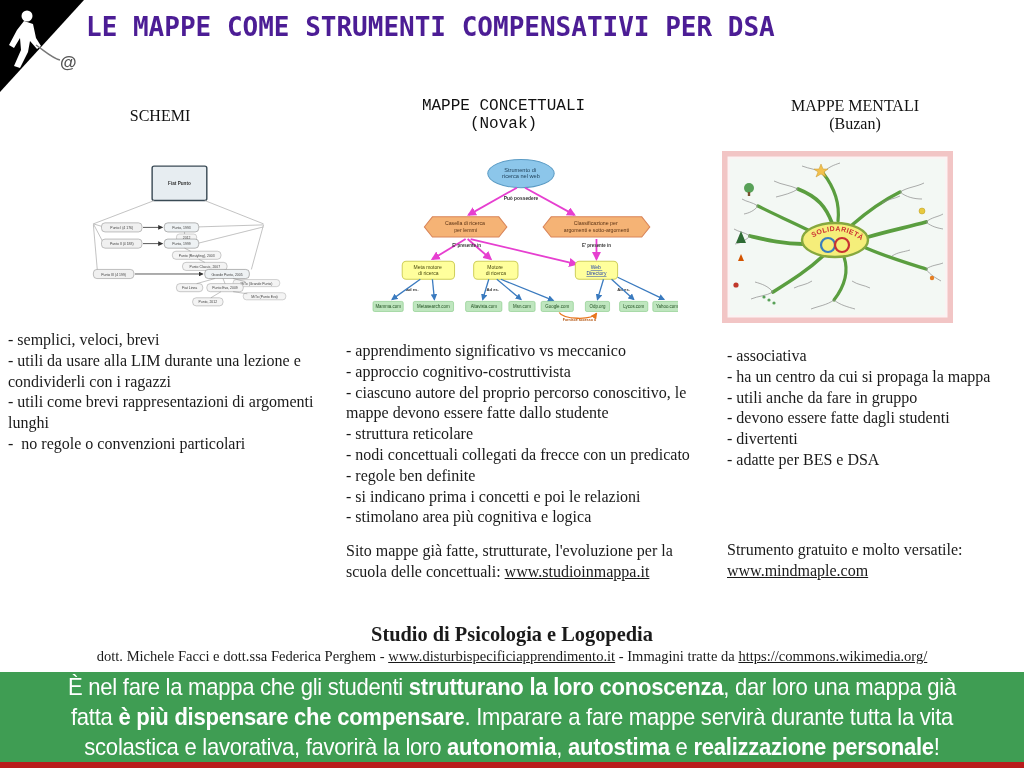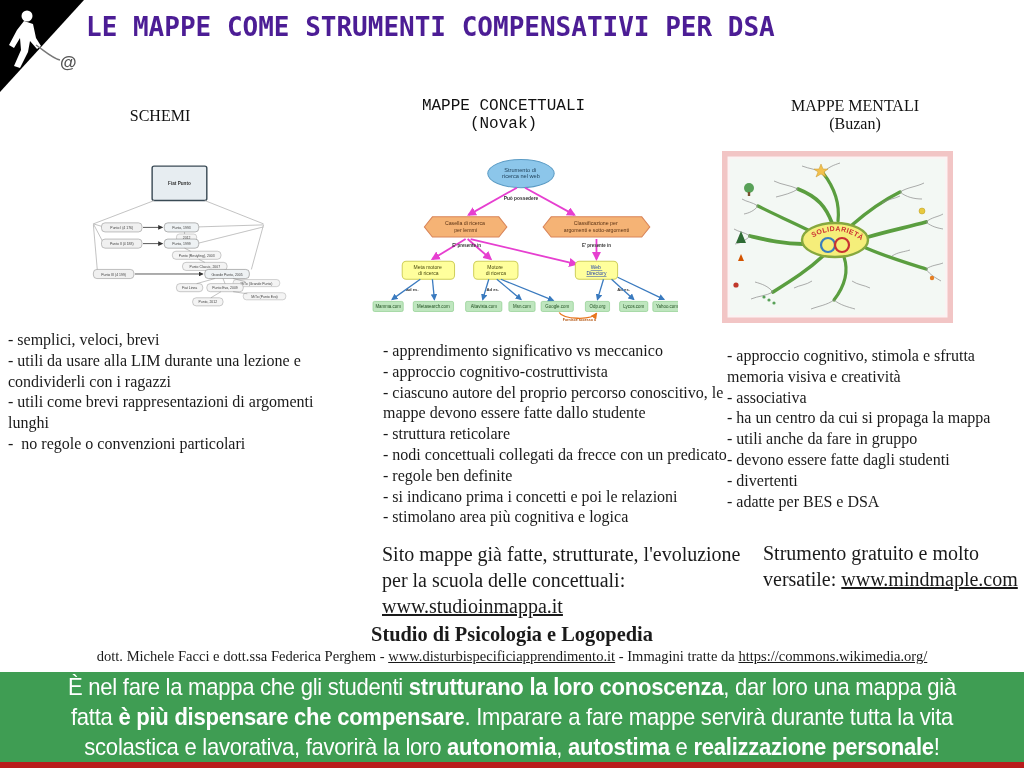--- a/index.html
+++ b/index.html
@@ -23,24 +23,24 @@
   
   .img-box{position:absolute;}
   .schemi-img{left:63px;top:160px;width:238px;height:150px;}
   .concept-img{left:370px;top:154px;width:308px;height:168px;}
   .mind-img{left:722px;top:151px;width:231px;height:172px;}
 
   
   .bullets{position:absolute;font-size:16px;line-height:1.3;}
   .bullets .item{white-space:pre-wrap;}
   .list1{left:8px;top:330px;width:338px;}
-  .list2{left:346px;top:341px;width:364px;margin-left:37px;}
+  .list2{left:346px;top:341px;width:364px;}
   .list3{left:727px;top:346px;width:290px;}
 
-  .note{position:absolute;font-size:20px;line-height:1.3;margin-left:36px;}
+  .note{position:absolute;font-size:16px;line-height:1.3;}
   .note2{left:346px;top:541px;width:364px;}
   .note3{left:727px;top:540px;width:290px;}
   .lnk{text-decoration:underline;}
 
   
   .footer-title{position:absolute;left:0;top:622px;width:1024px;text-align:center;
                 font-size:21px;font-weight:bold;transform:scaleX(.97);}
   .credits{position:absolute;left:0;top:648px;width:1024px;text-align:center;
            font-size:15px;white-space:nowrap;transform:scaleX(.97);}
 
@@ -324,21 +324,20 @@
       <div class="item">- apprendimento significativo vs meccanico</div>
       <div class="item">- approccio cognitivo-costruttivista</div>
       <div class="item">- ciascuno autore del proprio percorso conoscitivo, le mappe devono essere fatte dallo studente</div>
       <div class="item">- struttura reticolare</div>
       <div class="item">- nodi concettuali collegati da frecce con un predicato</div>
       <div class="item">- regole ben definite</div>
       <div class="item">- si indicano prima i concetti e poi le relazioni</div>
       <div class="item">- stimolano area più cognitiva e logica</div>
     </div>
   <div class="bullets list3">
-      <div class="item">- approccio cognitivo, stimola e sfrutta memoria visiva e creatività</div>
       <div class="item">- associativa</div>
       <div class="item">- ha un centro da cui si propaga la mappa</div>
       <div class="item">- utili anche da fare in gruppo</div>
       <div class="item">- devono essere fatte dagli studenti</div>
       <div class="item">- divertenti</div>
       <div class="item">- adatte per BES e DSA</div>
     </div>
 
   <div class="note note2"><span>Sito mappe già fatte, strutturate, l'evoluzione per la scuola delle concettuali: </span><span class="lnk">www.studioinmappa.it</span></div>
   <div class="note note3"><span>Strumento gratuito e molto versatile: </span><span class="lnk">www.mindmaple.com</span></div>

